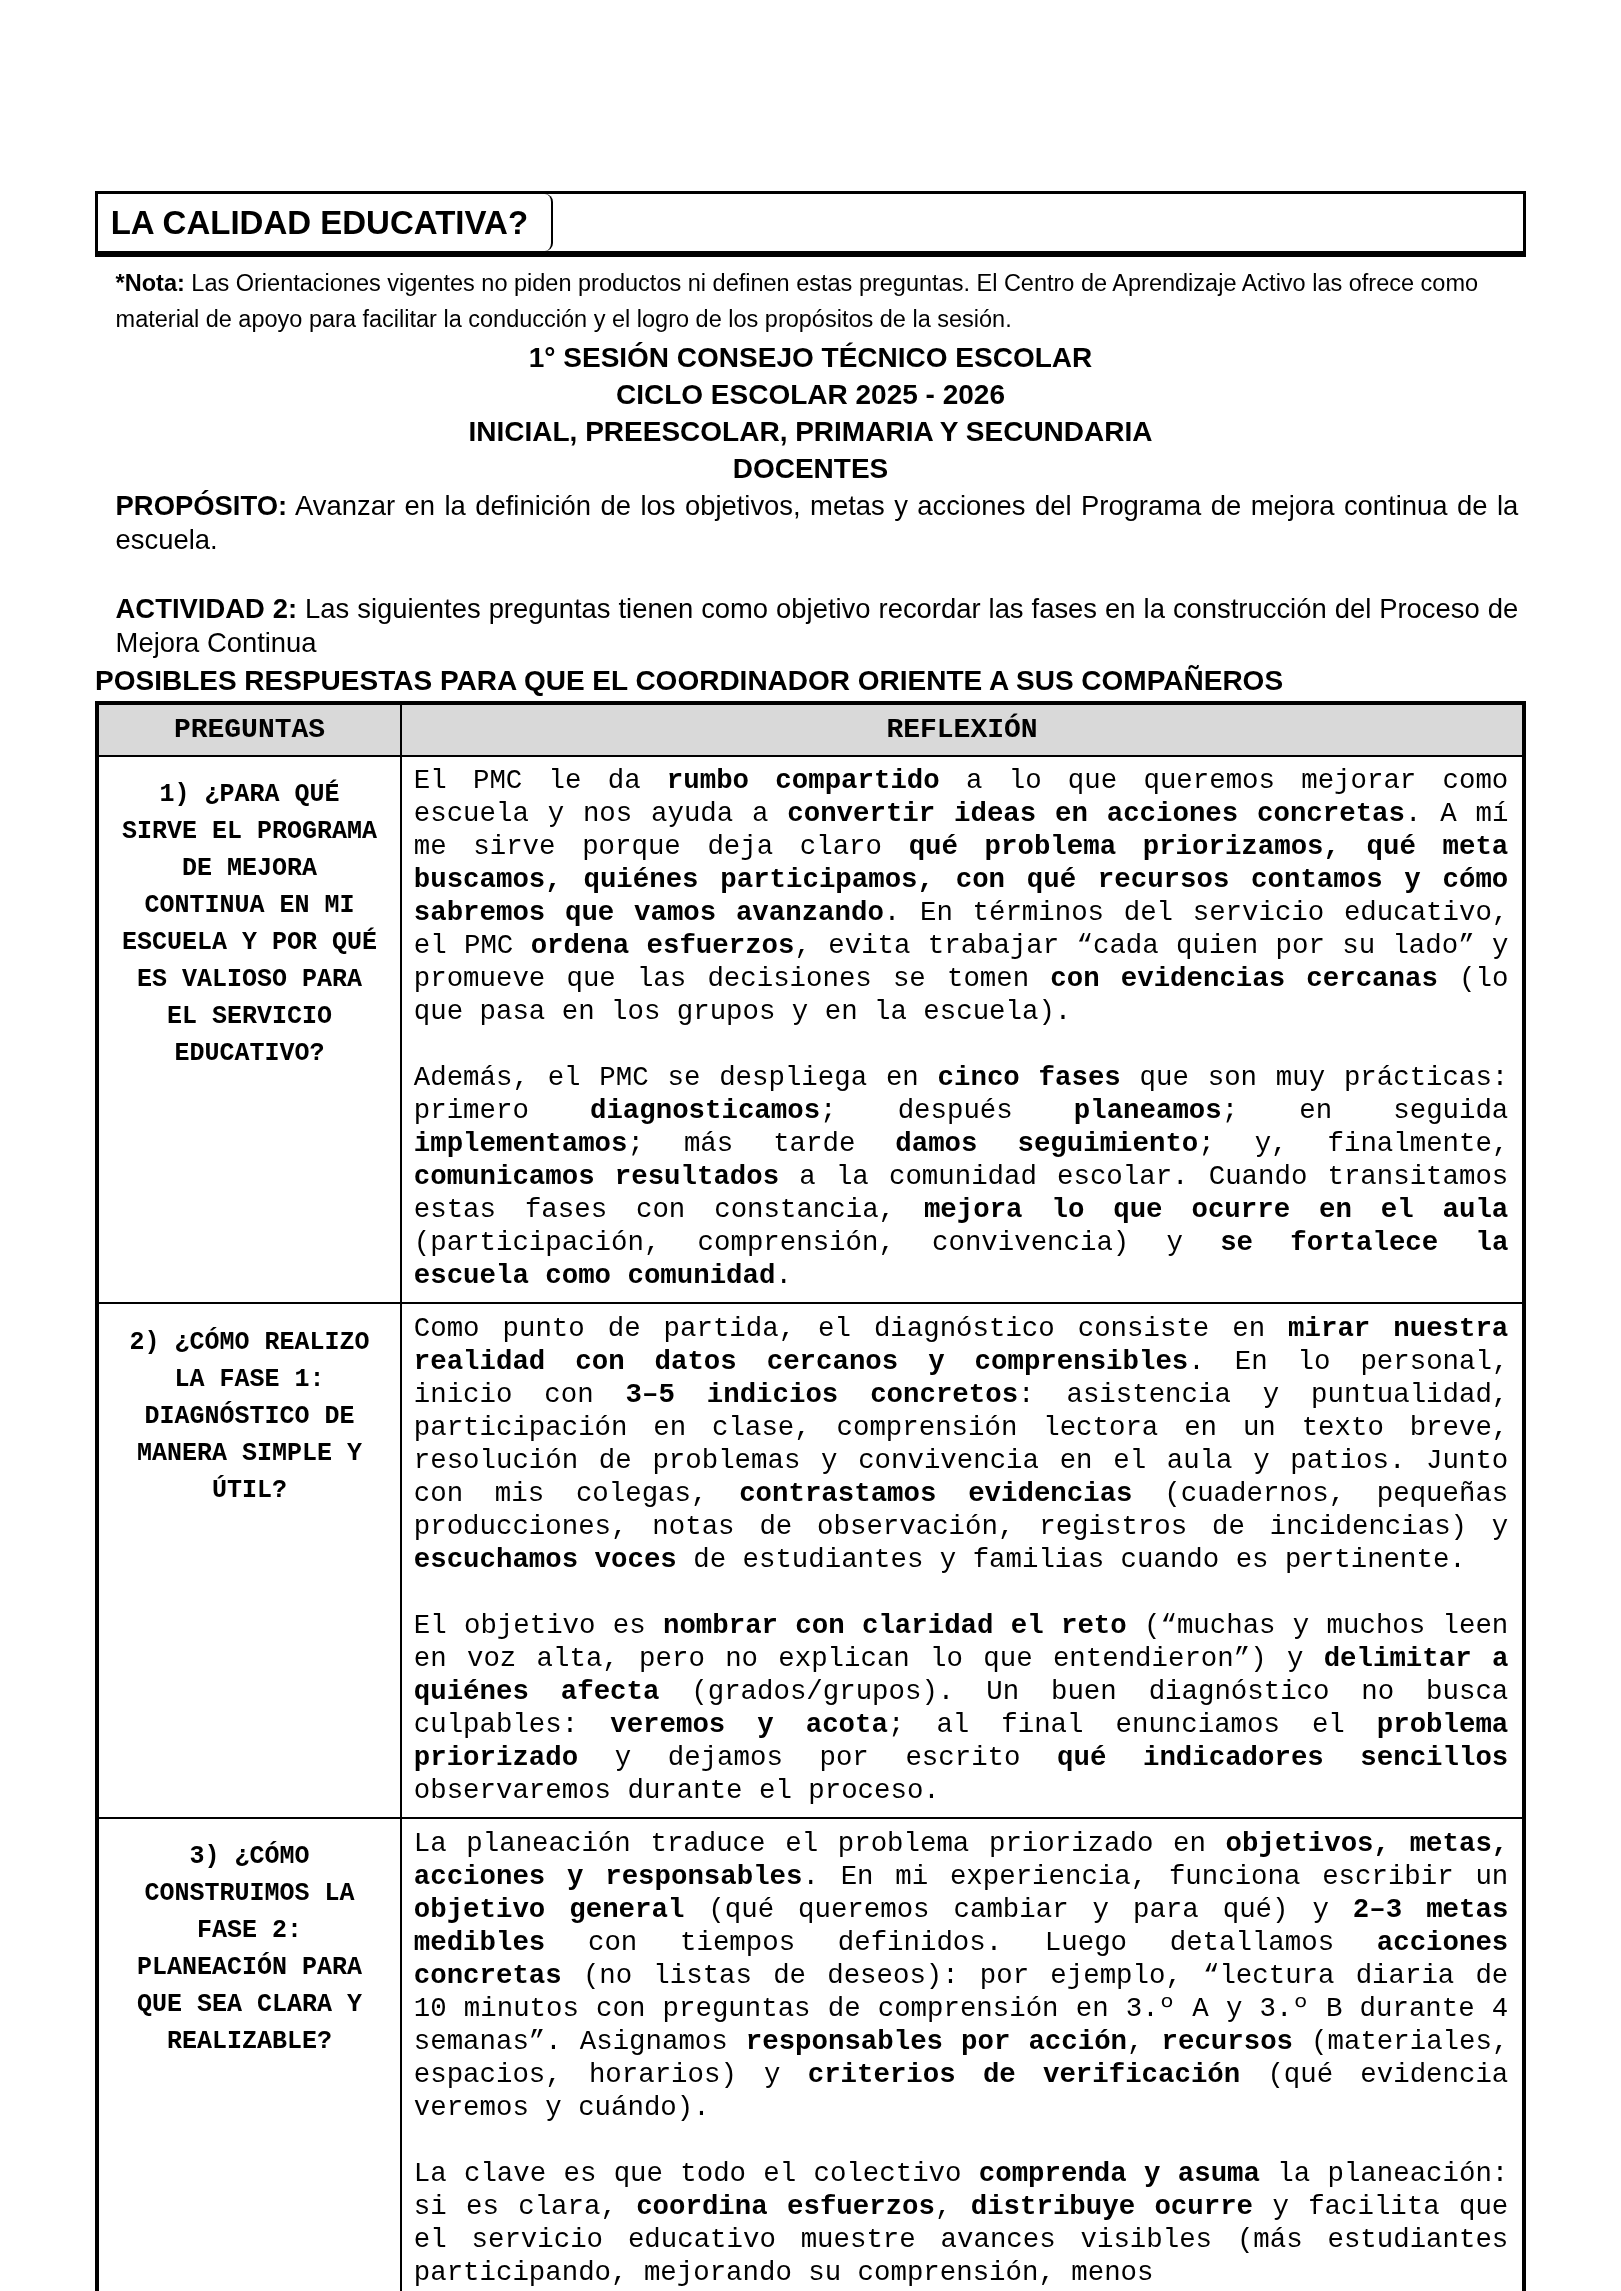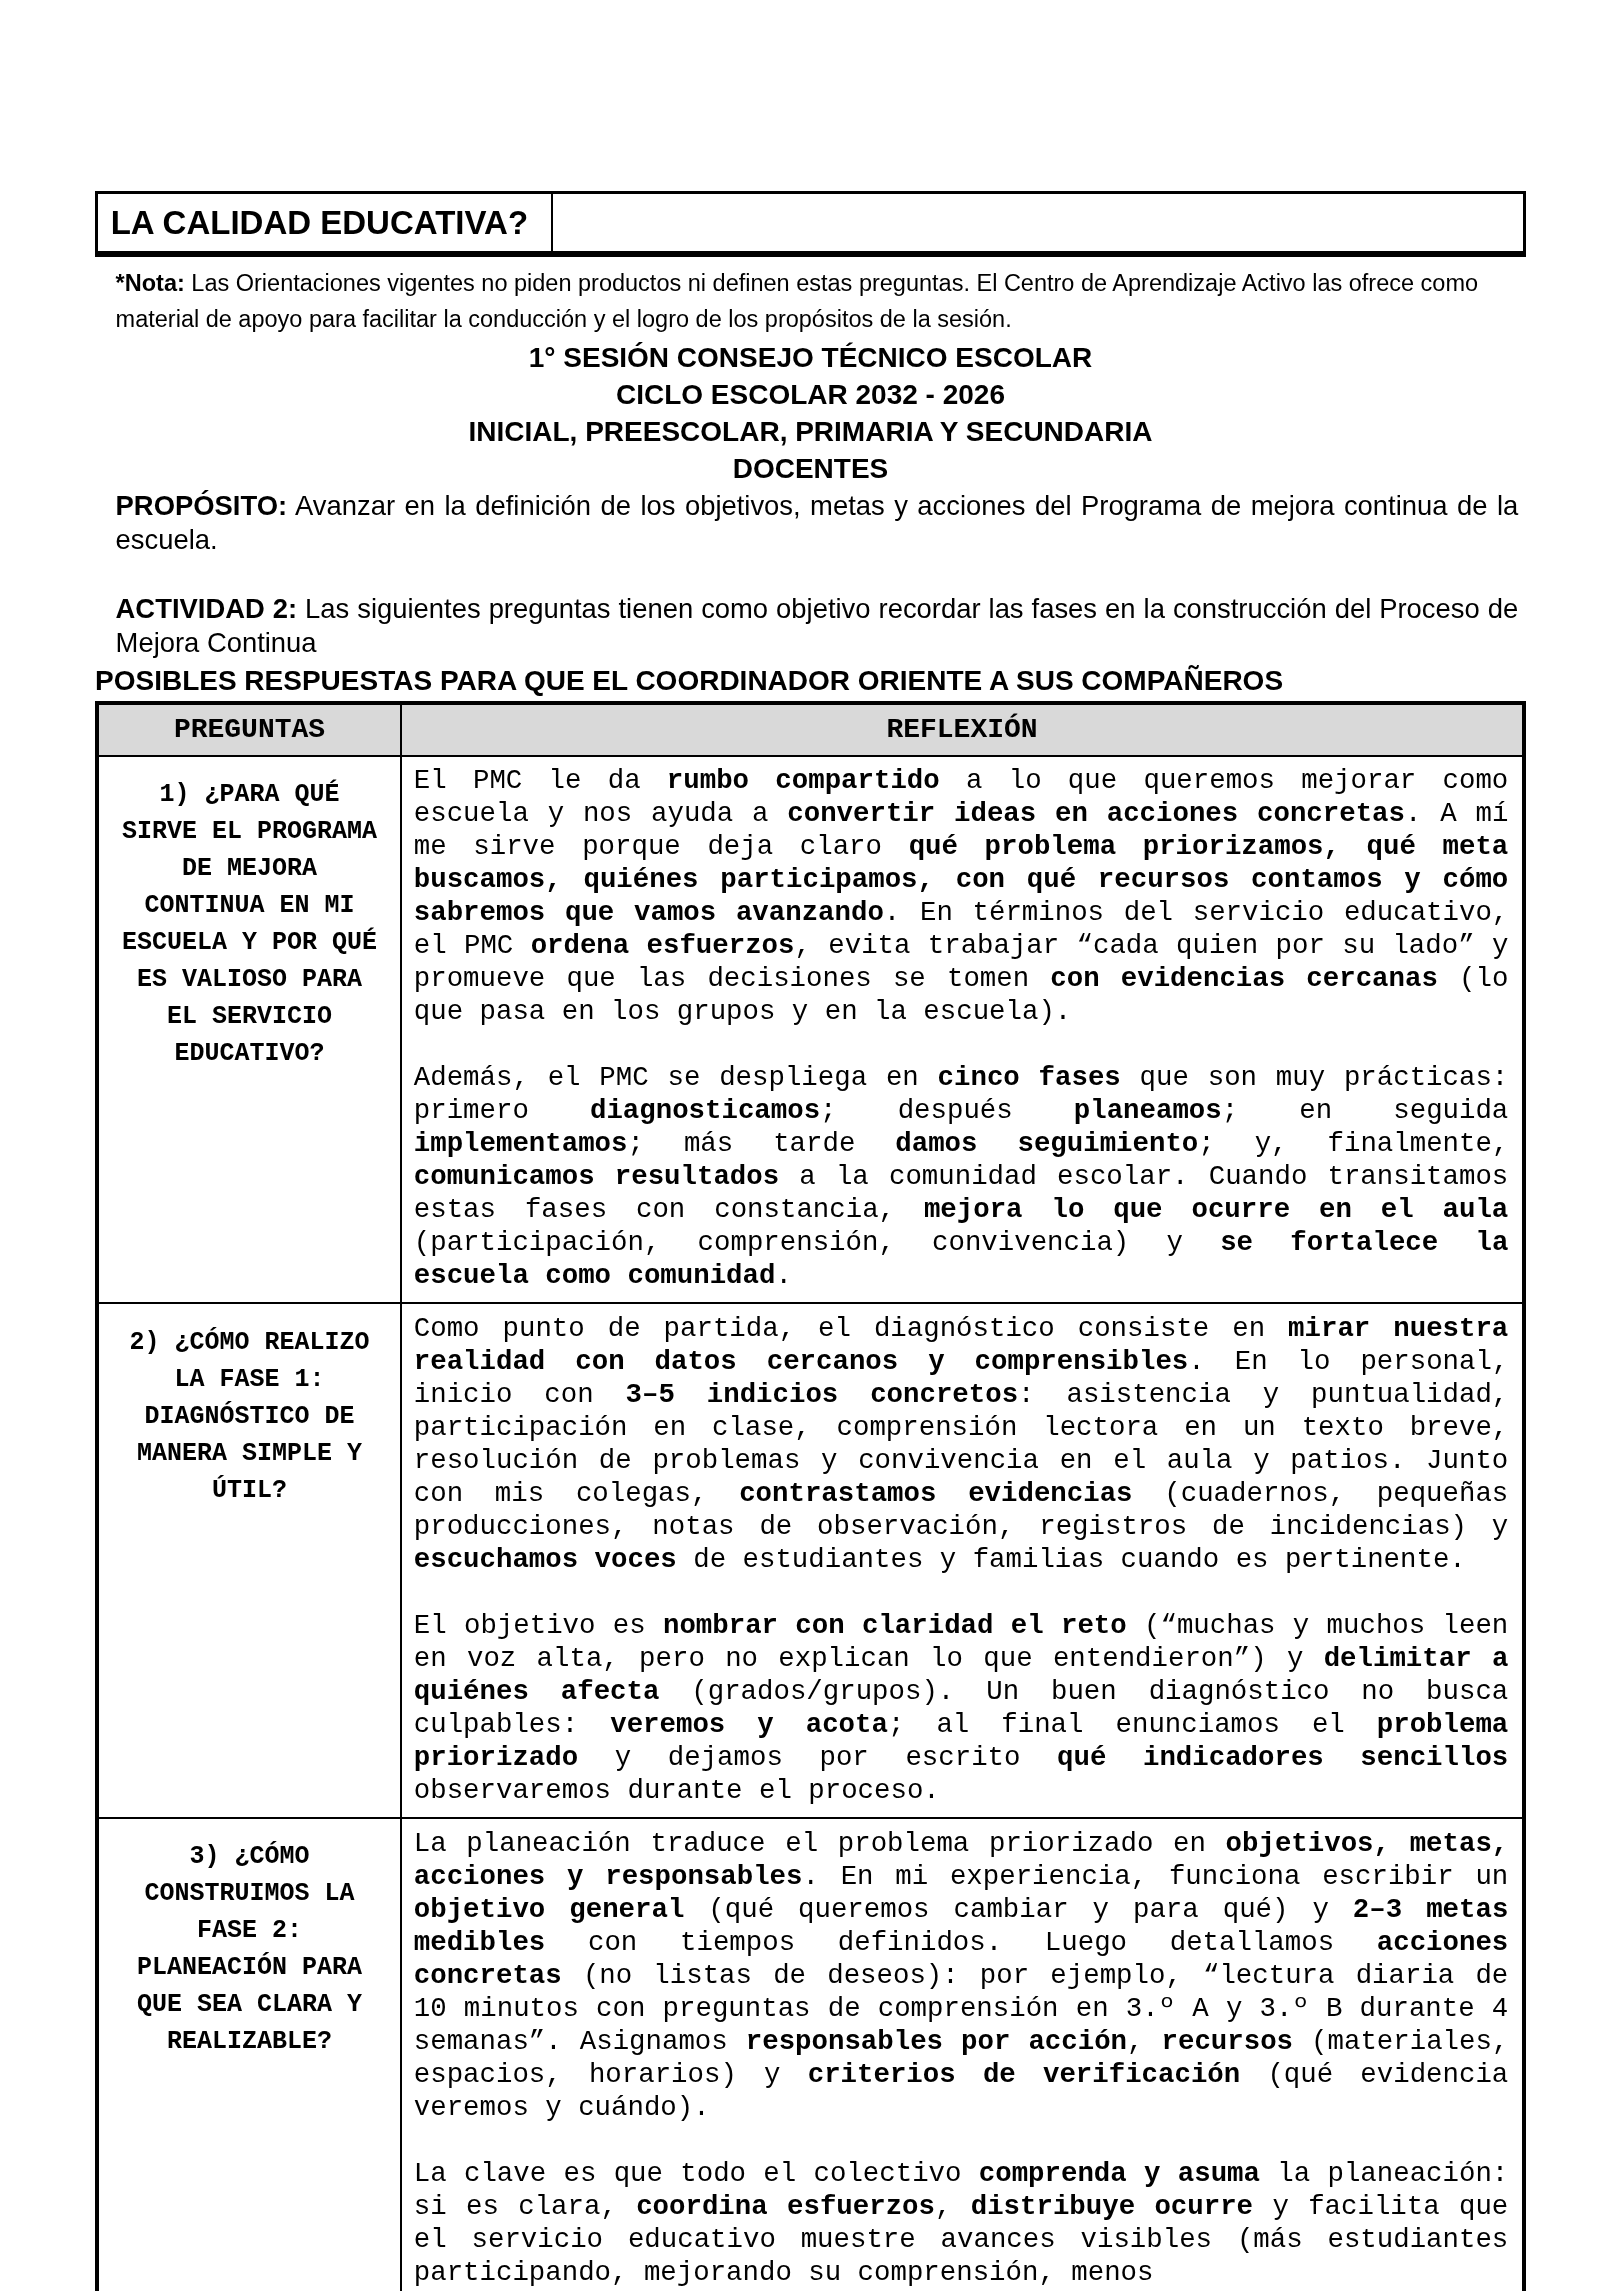--- a/index.html
+++ b/index.html
@@ -30,20 +30,21 @@
     border-bottom-width:6.9px;
     height:66px;
   }
   .topbox-left{
     width:455px;
     border-right:2.9px solid var(--border-c);
     display:flex;align-items:center;
     padding-left:12.7px;
     font-weight:bold;font-size:33px;
     white-space:nowrap;
+    border-radius:8px;
   }
   .topbox-right{flex:1;}
   
   .note{
     margin:7.8px 0 0 0;
     padding:0 21.6px 0 20.6px;
     font-size:23.5px;line-height:36px;
     text-align:left;
   }
   
@@ -103,21 +104,21 @@
     <div class="topbox-left">
       <span>LA CALIDAD EDUCATIVA?</span>
     </div>
     <div class="topbox-right"></div>
   </div>
 
   <p class="note"><b>*Nota:</b><span> Las Orientaciones vigentes no piden productos ni definen estas preguntas. El Centro de Aprendizaje Activo las ofrece como material de apoyo para facilitar la conducción y el logro de los propósitos de la sesión.</span></p>
 
   <div class="titles">
     <span class="title-line">1° SESIÓN CONSEJO TÉCNICO ESCOLAR</span>
-    <span class="title-line">CICLO ESCOLAR 2032 - 2026</span>
+    <span class="title-line">CICLO ESCOLAR 2025 - 2026</span>
     <span class="title-line">INICIAL, PREESCOLAR, PRIMARIA Y SECUNDARIA</span>
     <span class="title-line">DOCENTES</span>
   </div>
 
   <p class="intro"><b>PROPÓSITO:</b><span> Avanzar en la definición de los objetivos, metas y acciones del Programa de mejora continua de la escuela.</span></p>
 
   <p class="intro activity"><b>ACTIVIDAD 2:</b><span> Las siguientes preguntas tienen como objetivo recordar las fases en la construcción del Proceso de Mejora Continua</span></p>
 
   <div class="table-title">POSIBLES RESPUESTAS PARA QUE EL COORDINADOR ORIENTE A SUS COMPAÑEROS</div>
 

